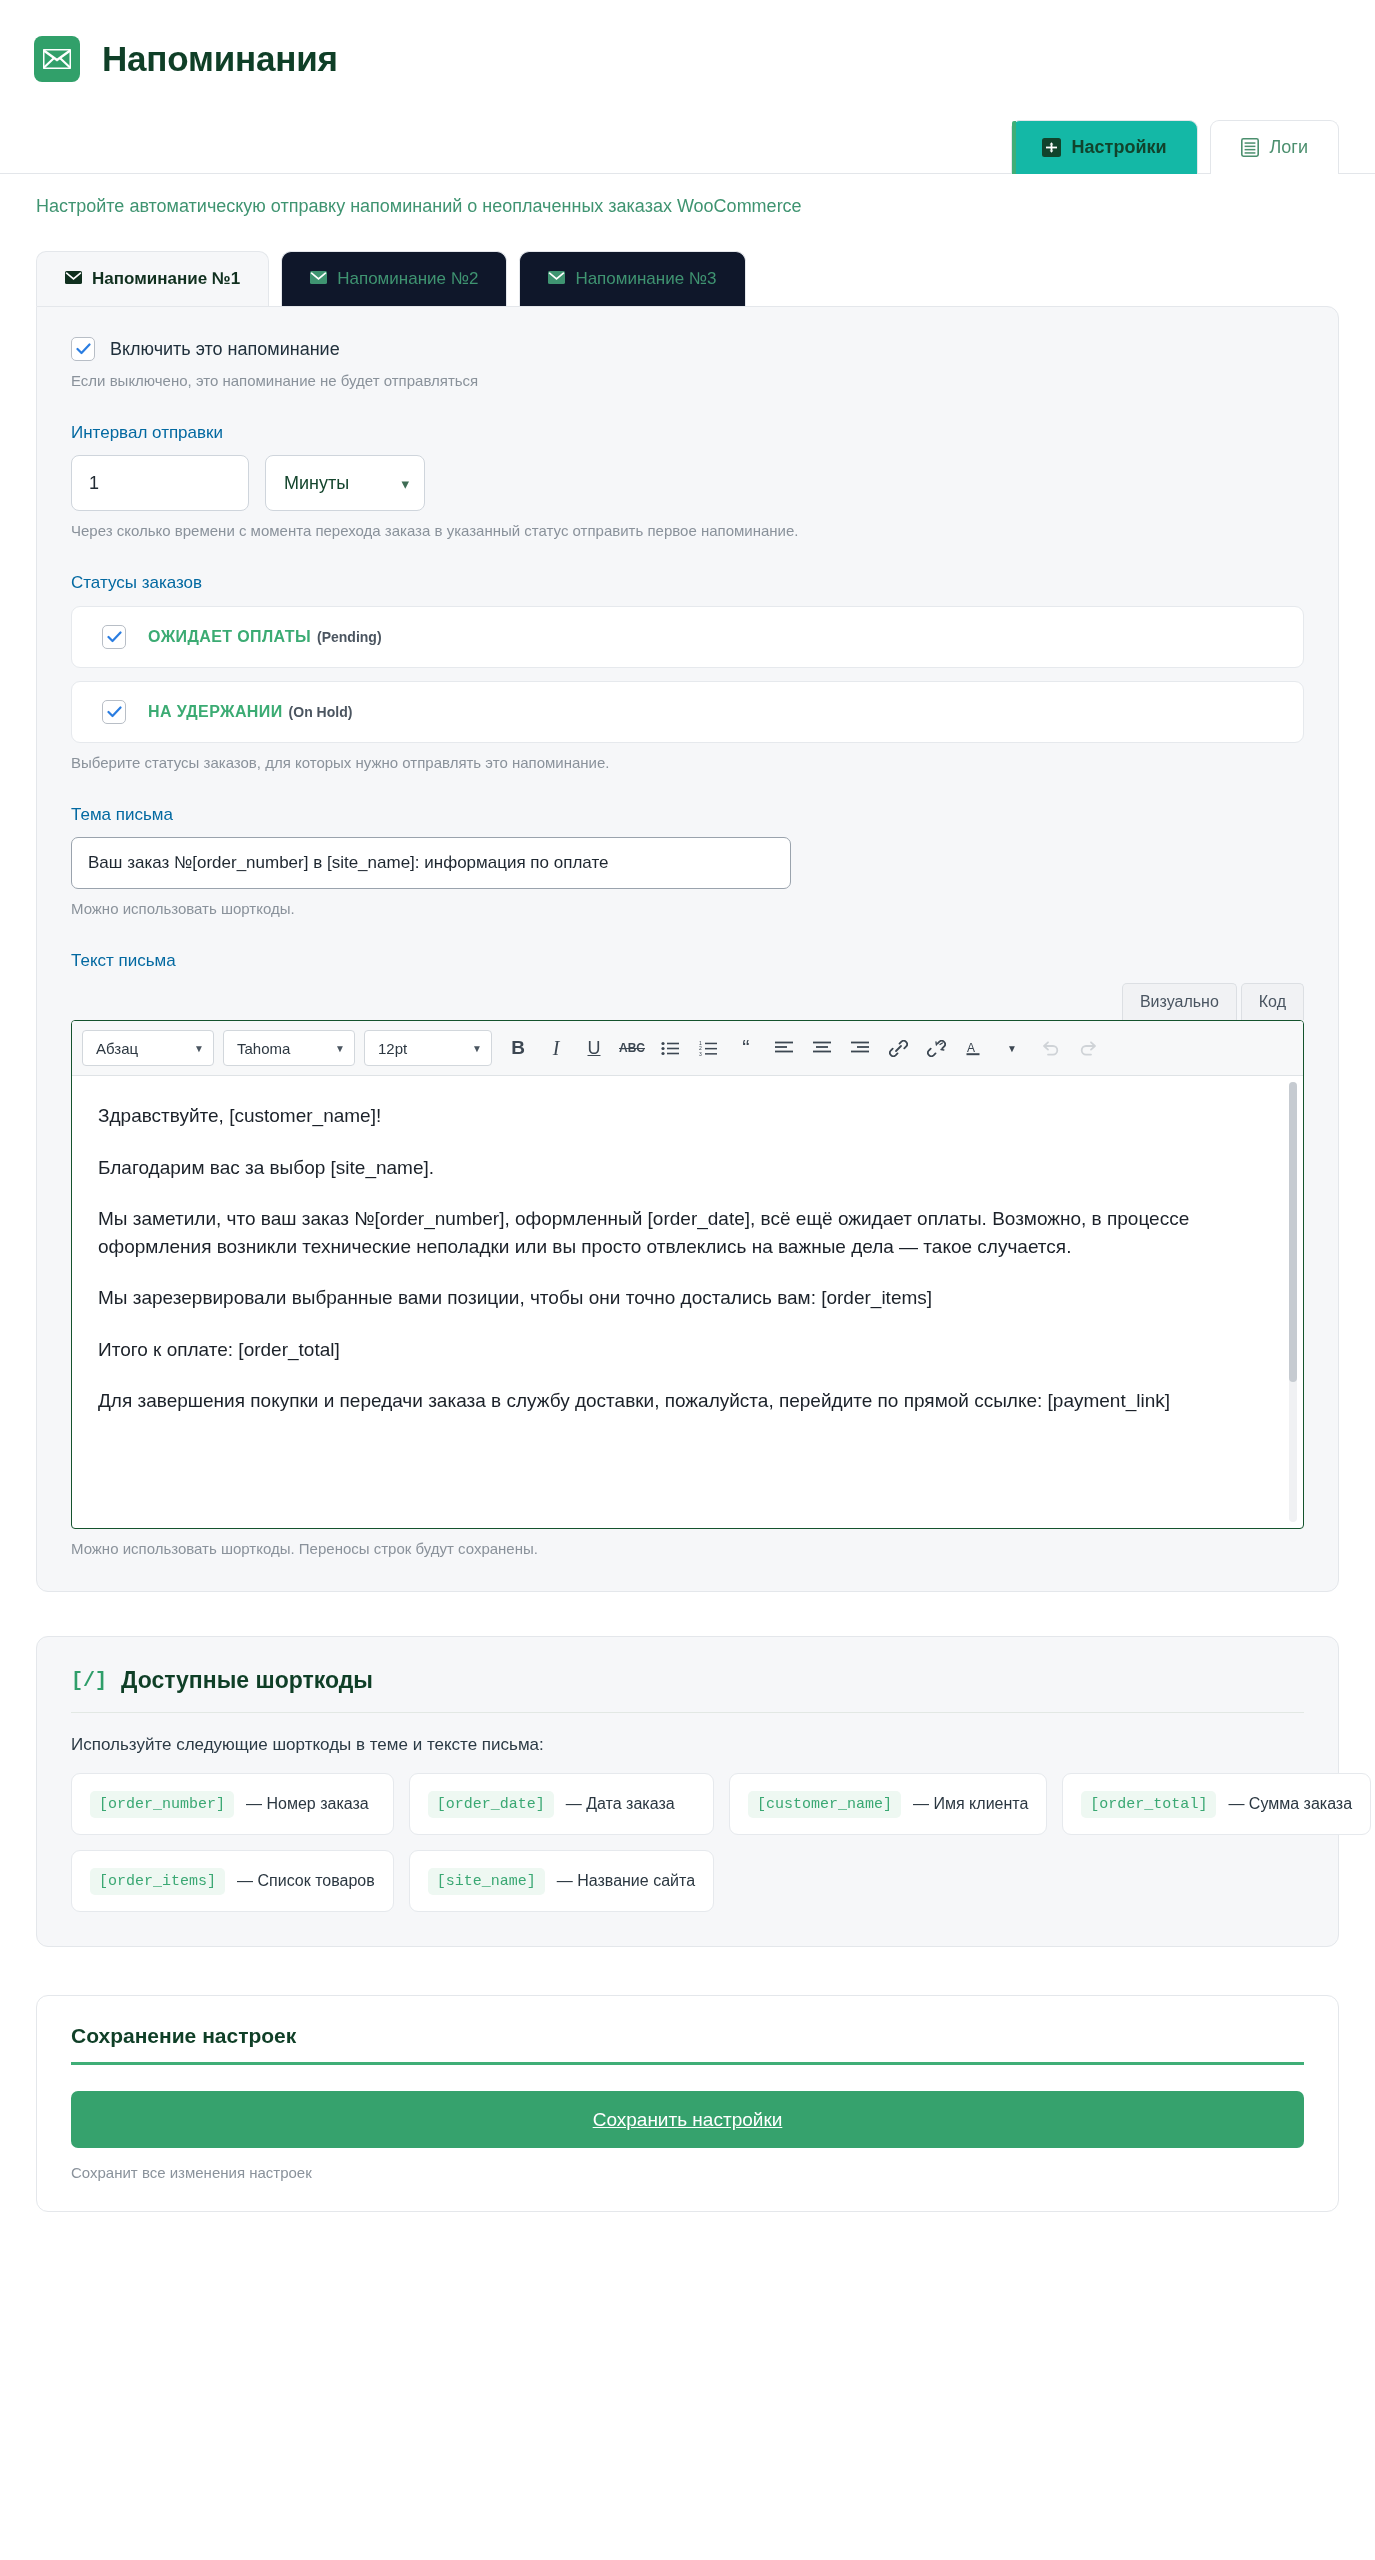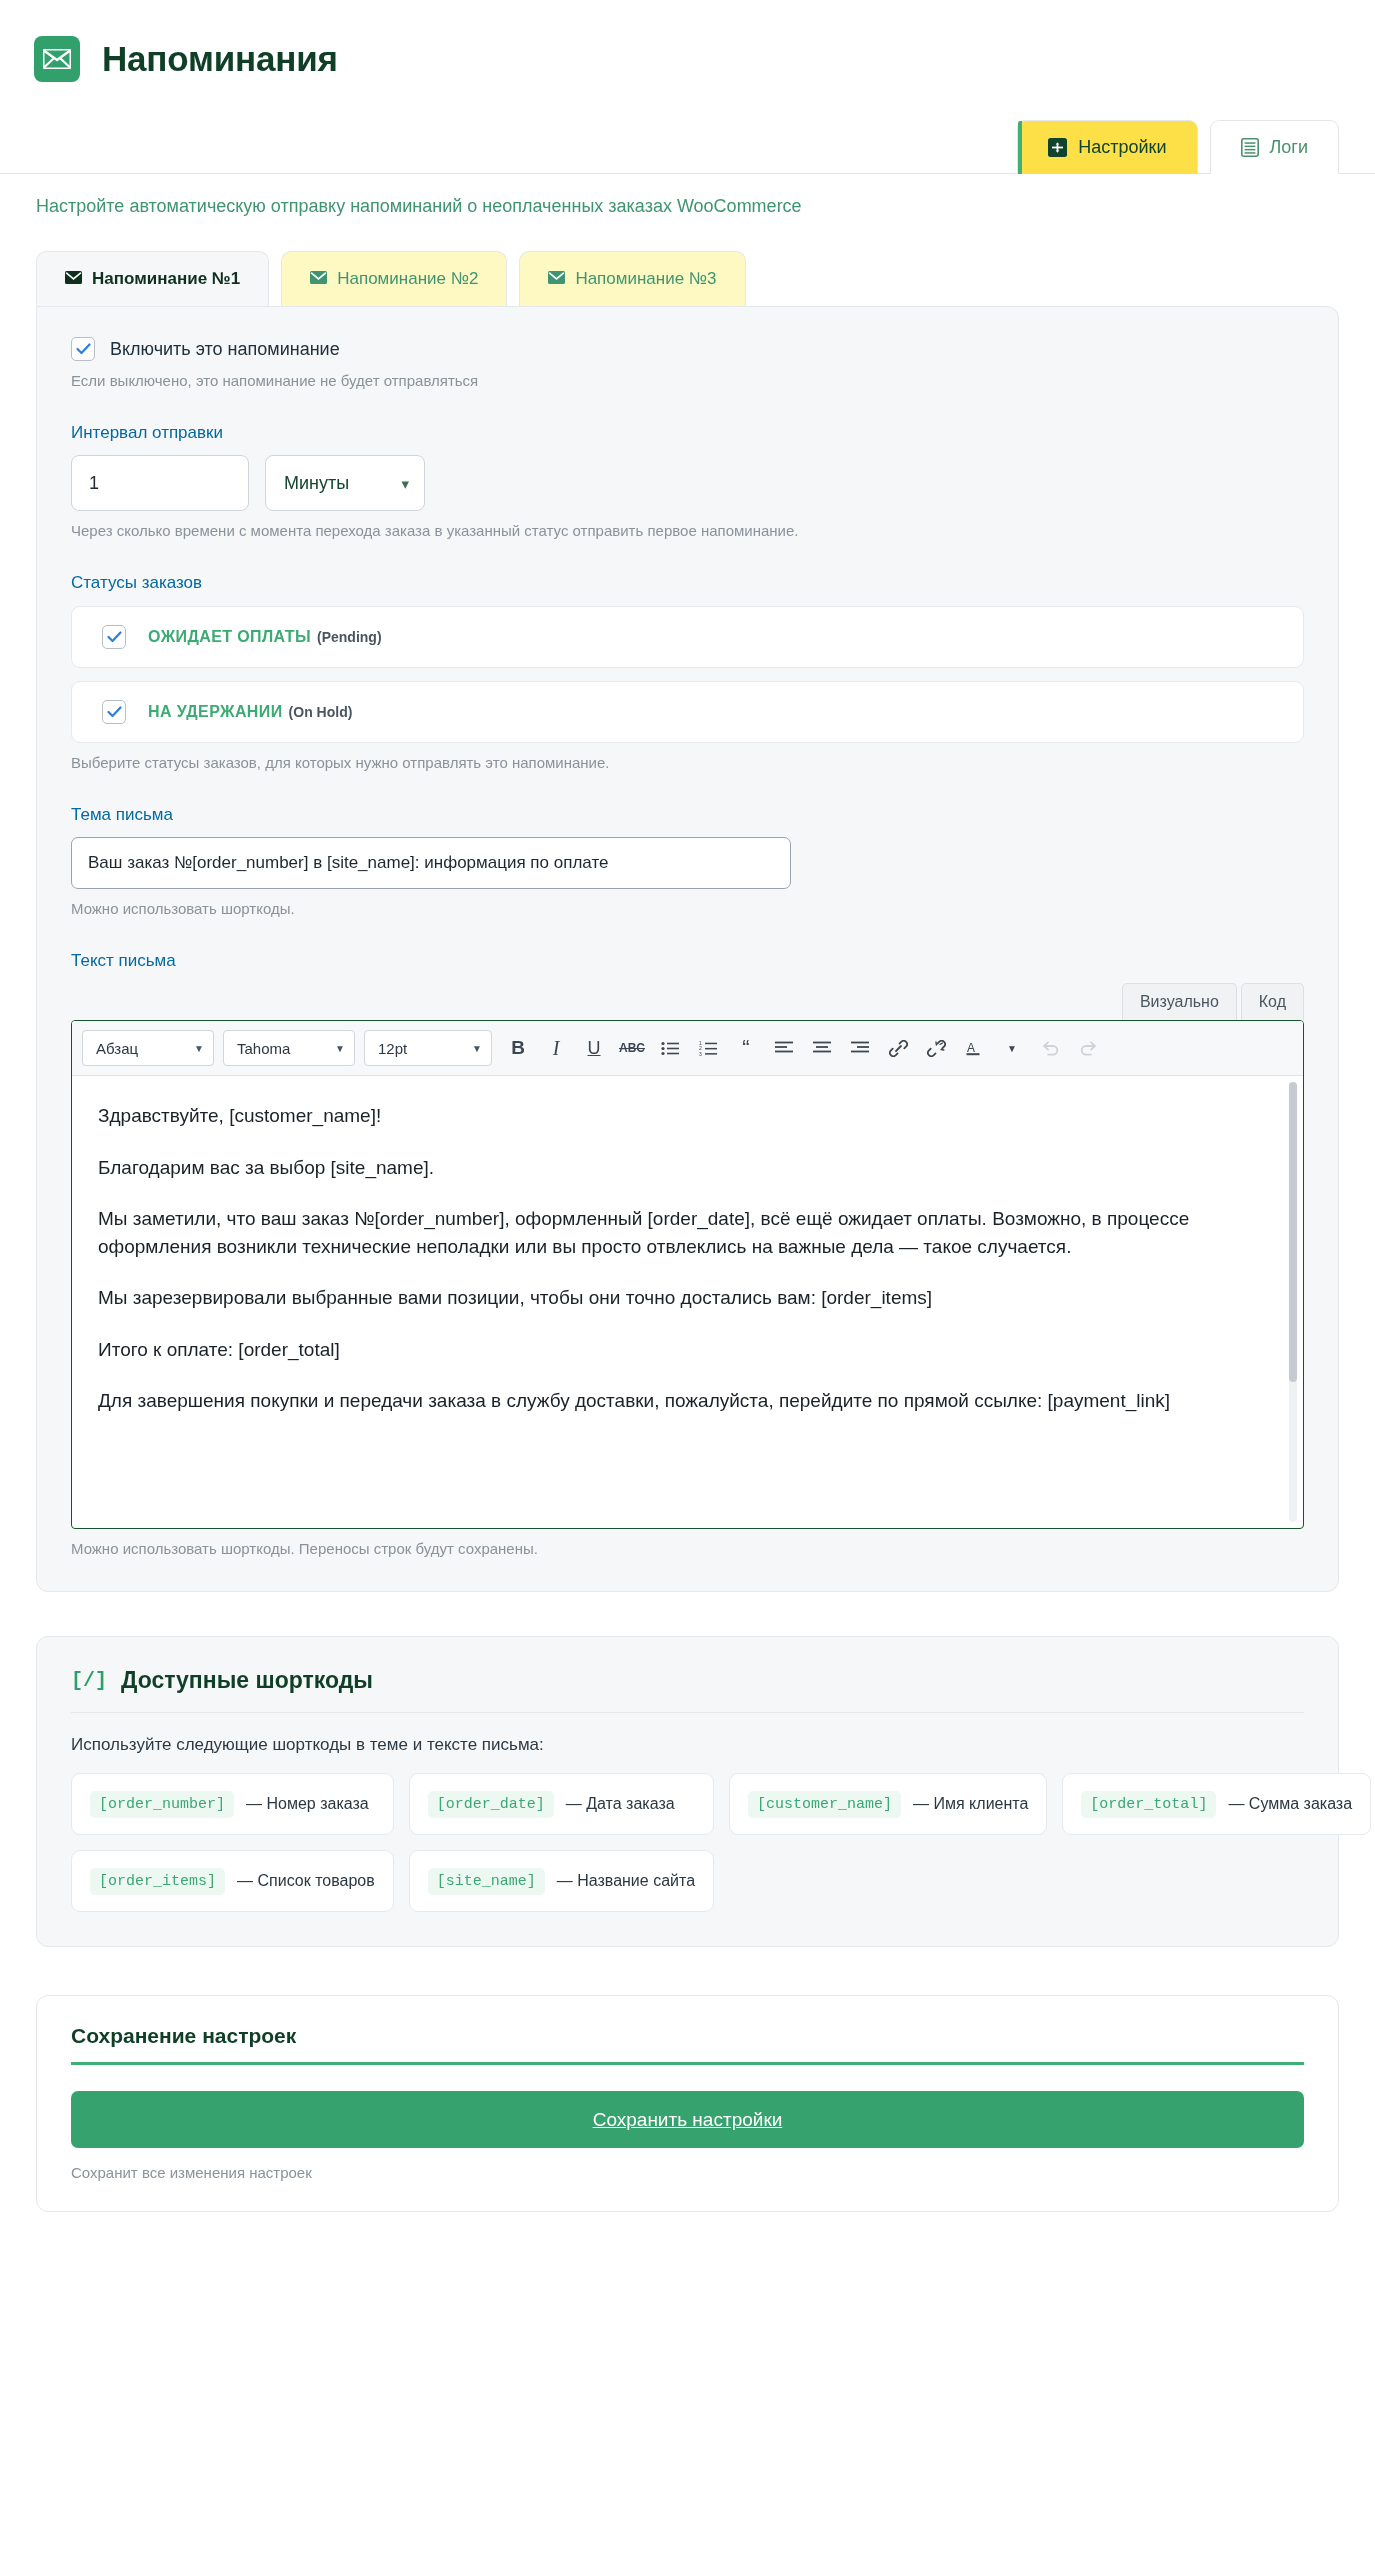--- a/index.html
+++ b/index.html
@@ -39,22 +39,22 @@
   .topnav {
     position: absolute; right: 36px; bottom: 0;
     display: flex; align-items: flex-end; gap: 12px;
   }
   .topnav-tab {
     display: flex; align-items: center; gap: 11px;
     height: 54px; padding: 0 30px;
     border: 1px solid #e3e6ea;
     border-bottom: none;
     border-radius: 9px 9px 0 0;
-    background: #fde047;
-    font-size: 18px; color: #11432c; font-weight: normal;
+    background: #14b8a6;
+    font-size: 18px; color: #11432c; font-weight: bold;
     position: relative;
     white-space: nowrap;
     cursor: pointer;
   }
   .topnav-tab.inactive {
     background: #ffffff;
     color: #4b8f6e;
     font-weight: normal;
   }
   .topnav-tab.active::before {
@@ -72,21 +72,21 @@
   
   .rem-tabs {
     display: flex; gap: 12px;
     padding: 34px 36px 0 36px;
   }
   .rem-tab {
     display: flex; align-items: center; gap: 10px;
     height: 55px; padding: 0 28px;
     border: 1px solid #e4e7eb; border-bottom: none;
     border-radius: 10px 10px 0 0;
-    background: #fef9c3; color: #3f9471;
+    background: #0f172a; color: #3f9471;
     font-size: 17px; cursor: pointer; white-space: nowrap;
   }
   .rem-tab.active {
     background: #f6f7f9; color: #10301f; font-weight: bold;
   }
 
   
   .panel {
     margin: 0 36px;
     background: #f6f7f9;

